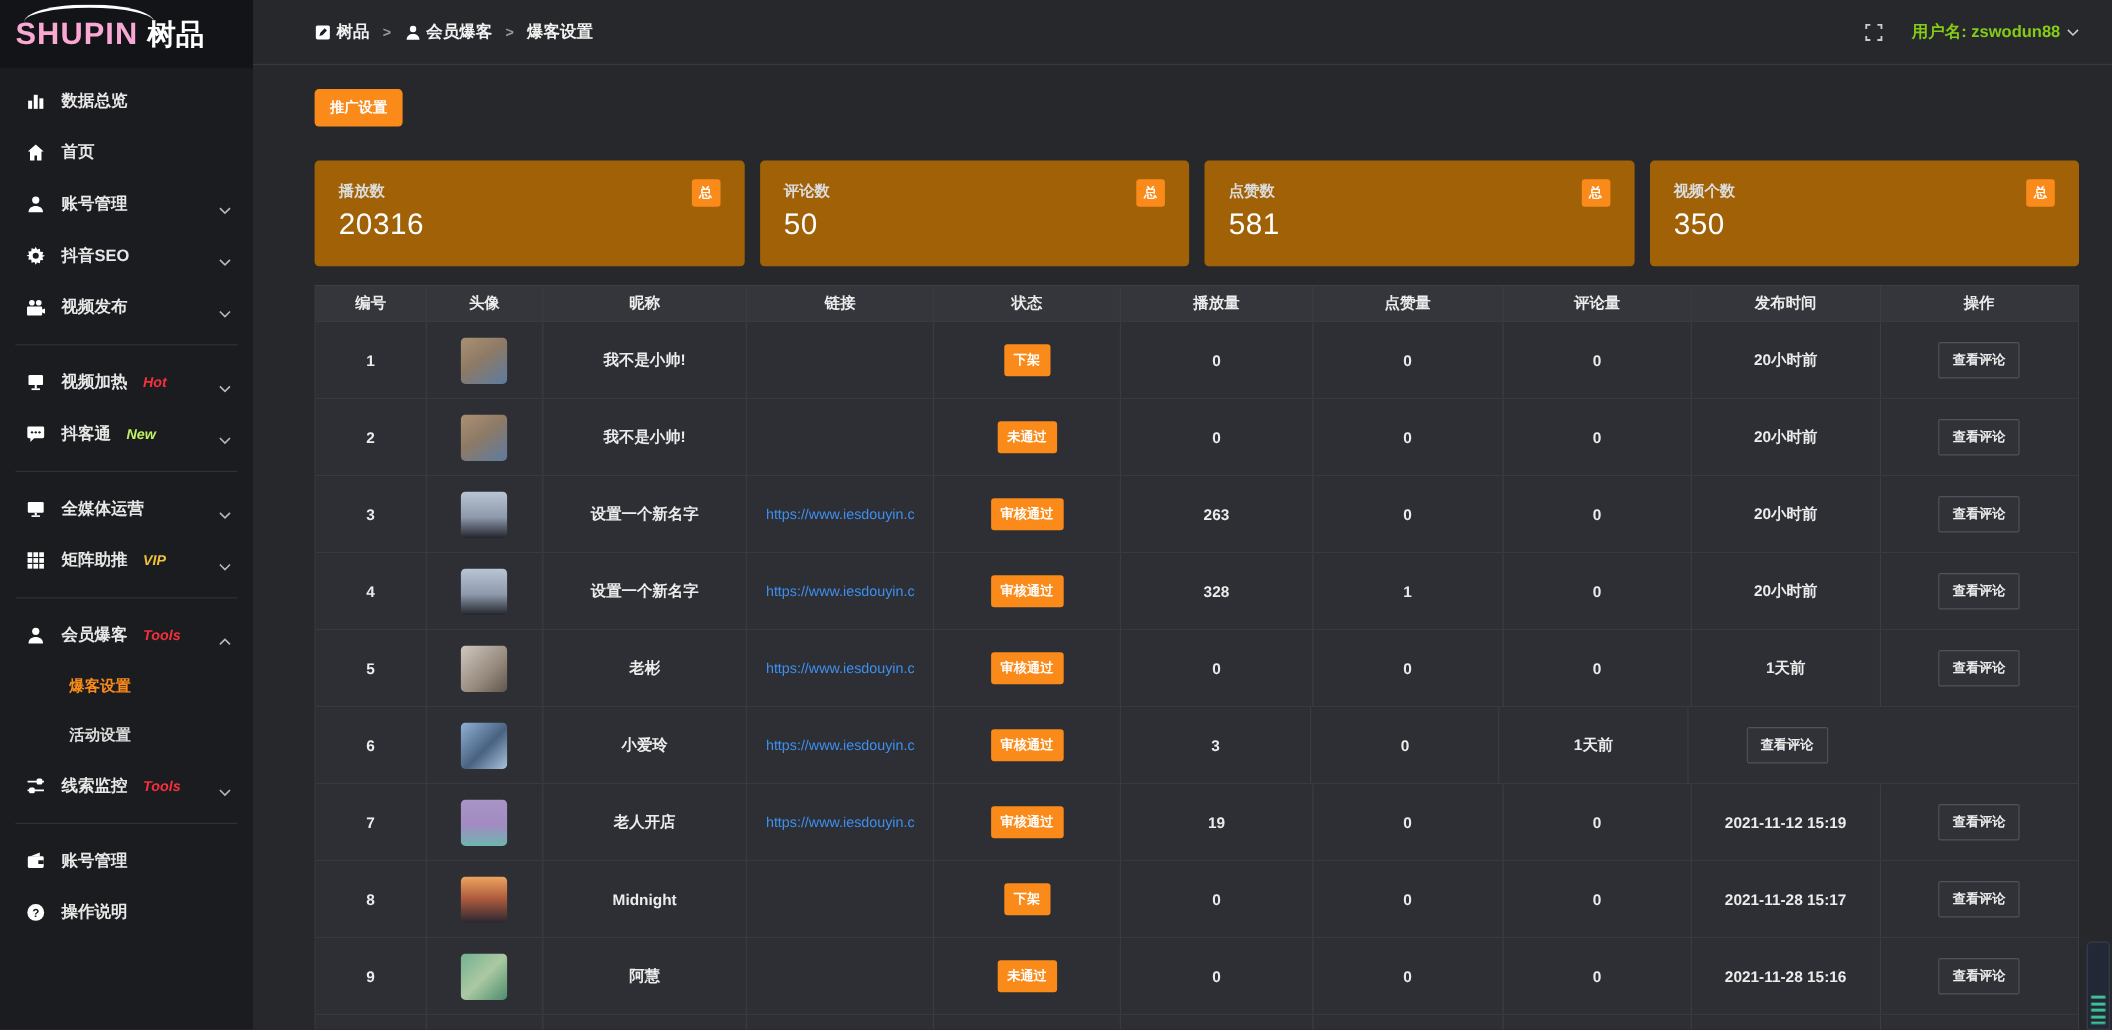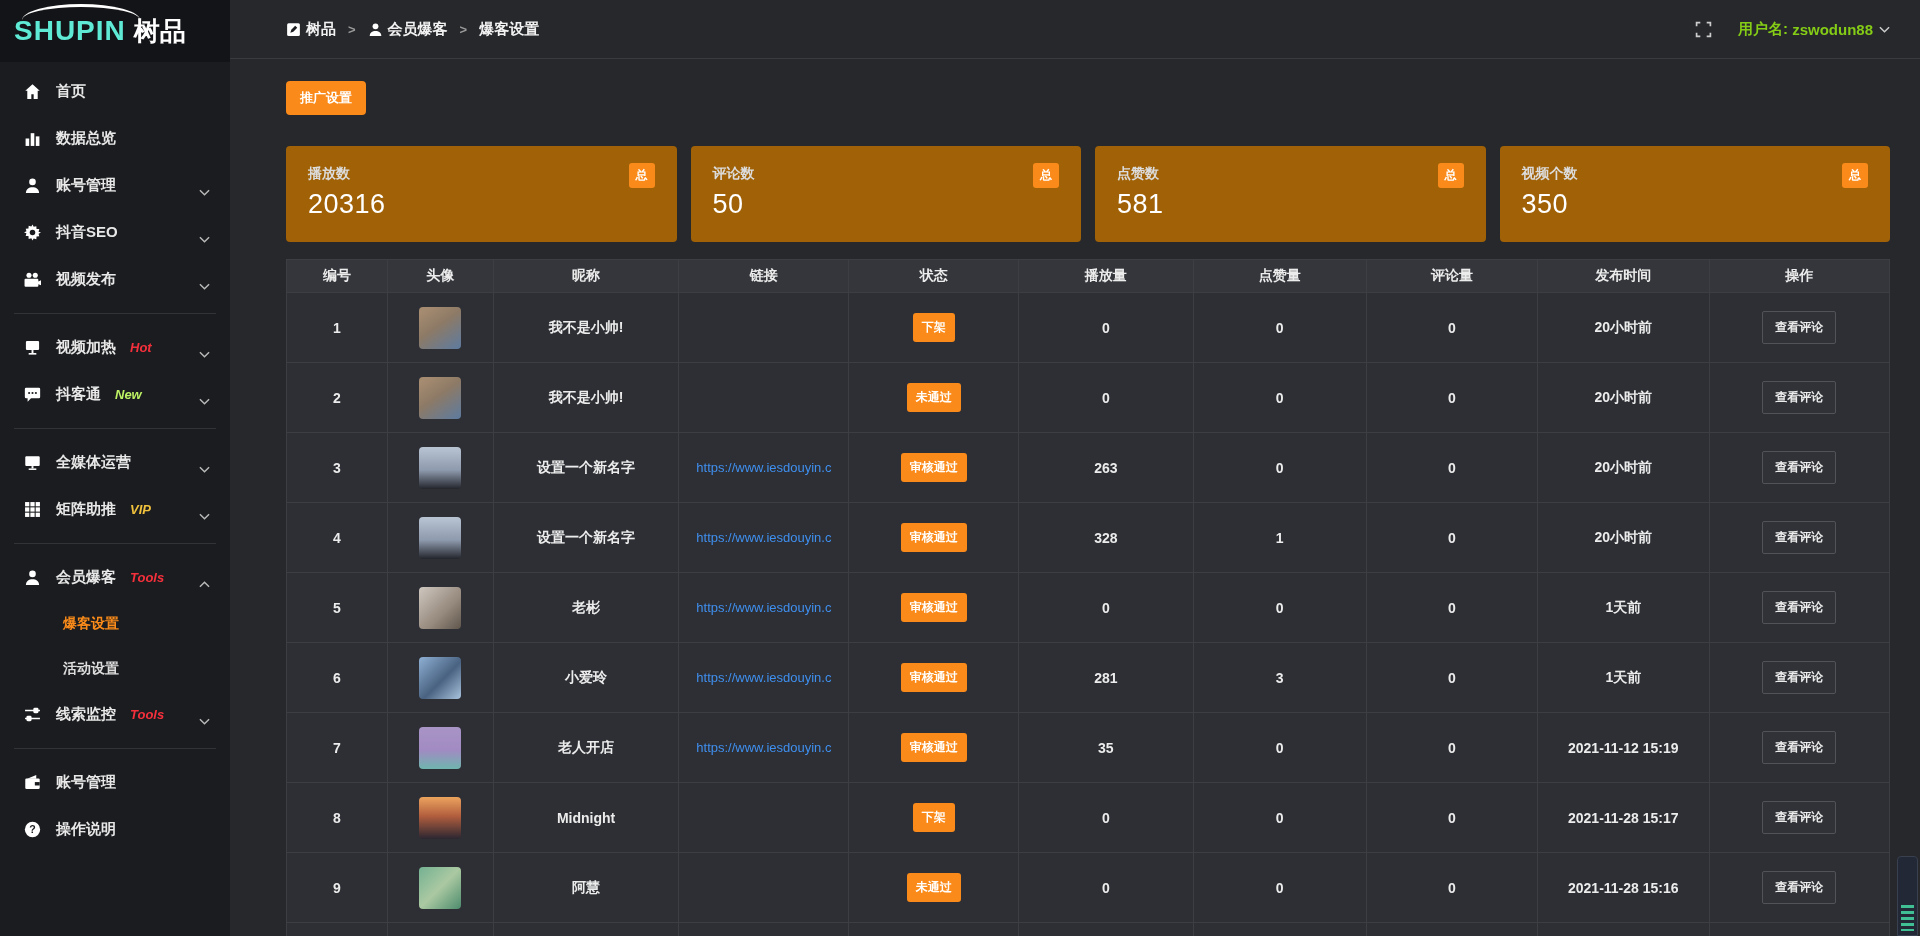--- a/index.html
+++ b/index.html
@@ -2,21 +2,21 @@
 <html><head>
 <meta charset="utf-8">
 <style>
   * { margin:0; padding:0; box-sizing:border-box; }
   html,body { width:1920px; height:936px; overflow:hidden; }
   body { font-family:"Liberation Sans","DejaVu Sans",sans-serif; background:#27282c; color:#f0f0f0; display:flex; }
 
   
   .sidebar { width:230px; flex:0 0 230px; height:936px; background:#1b1c1f; overflow:hidden; }
   .logo { height:62px; background:#131417; display:flex; align-items:center; padding-left:14px; position:relative; }
-  .logo-en { font-size:28px; font-weight:bold; letter-spacing:1px; color:#5eead4; position:relative; }
+  .logo-en { font-size:28px; font-weight:bold; letter-spacing:1px; color:#f9a8d4; position:relative; }
   .logo-arc { position:absolute; left:22px; top:4px; width:118px; height:16px; border-top:3px solid #fff; border-radius:50% 50% 0 0 / 100% 100% 0 0; }
   .logo-cn { font-size:26px; font-weight:bold; color:#fff; margin-left:8px; }
   .nav { padding-top:6px; }
   .nav-item { position:relative; height:47px; display:flex; align-items:center; padding-left:24px; cursor:pointer; }
   .nav-icon { width:17px; height:17px; display:inline-flex; margin-right:15px; flex:0 0 17px; }
   .nav-icon svg { width:100%; height:100%; }
   .nav-label { font-size:15px; font-weight:bold; color:#e8e8e8; }
   .nav-tag { font-size:13px; font-weight:bold; font-style:italic; margin-left:14px; }
   .nav-chevron { position:absolute; right:20px; width:11px; height:7px; }
   .nav-chevron svg { width:11px; height:7px; }
@@ -80,35 +80,35 @@
 <div class="sidebar">
   <div class="logo">
     <span class="logo-arc"></span>
     <span class="logo-en">SHUPIN</span>
     <span class="logo-cn">树品</span>
   </div>
   <div class="nav">
       <div class="nav-item">
     <span class="nav-icon">
           <svg viewBox="0 0 16 16">
-            <path d="M8 1.2L1.2 7.2h1.9V15h3.8v-4.3h2.2V15h3.8V7.2h1.9z" fill="#fff"></path>
-          </svg>
-        </span>
-    <span class="nav-label">首页</span>
-
-  </div>
-      <div class="nav-item">
-    <span class="nav-icon">
-          <svg viewBox="0 0 16 16">
             <rect x="1.5" y="8" width="3.4" height="7" fill="#fff"></rect>
             <rect x="6.3" y="3" width="3.4" height="12" fill="#fff"></rect>
             <rect x="11.1" y="6" width="3.4" height="9" fill="#fff"></rect>
           </svg>
         </span>
     <span class="nav-label">数据总览</span>
+
+  </div>
+      <div class="nav-item">
+    <span class="nav-icon">
+          <svg viewBox="0 0 16 16">
+            <path d="M8 1.2L1.2 7.2h1.9V15h3.8v-4.3h2.2V15h3.8V7.2h1.9z" fill="#fff"></path>
+          </svg>
+        </span>
+    <span class="nav-label">首页</span>
 
   </div>
       <div class="nav-item">
     <span class="nav-icon">
           <svg viewBox="0 0 16 16">
             <circle cx="8" cy="4.6" r="3.1" fill="#fff"></circle>
             <path d="M1.8 15c0-3.6 2.8-5.4 6.2-5.4s6.2 1.8 6.2 5.4z" fill="#fff"></path>
           </svg>
         </span>
     <span class="nav-label">账号管理</span>
@@ -453,41 +453,40 @@
     <div class="td c-avatar">
               <span class="avatar" style="background: linear-gradient(135deg, rgb(143, 176, 212) 0%, rgb(73, 98, 129) 55%, rgb(169, 196, 222) 100%);"></span>
             </div>
     <div class="td c-name">小爱玲</div>
     <div class="td c-link">
               <a class="link">https://www.iesdouyin.c</a>
             </div>
     <div class="td c-status">
               <span class="badge">审核通过</span>
             </div>
-    <div class="td c-num">281</div>
     <div class="td c-num2">3</div>
     <div class="td c-num3">0</div>
     <div class="td c-time">1天前</div>
     <div class="td c-action">
               <button class="view-btn">查看评论</button>
             </div>
   </div>
           <div class="tr">
     <div class="td c-id">7</div>
     <div class="td c-avatar">
               <span class="avatar" style="background: linear-gradient(rgb(169, 148, 198) 0%, rgb(161, 139, 194) 55%, rgb(111, 181, 174) 100%);"></span>
             </div>
     <div class="td c-name">老人开店</div>
     <div class="td c-link">
               <a class="link">https://www.iesdouyin.c</a>
             </div>
     <div class="td c-status">
               <span class="badge">审核通过</span>
             </div>
-    <div class="td c-num">35</div>
+    <div class="td c-num">19</div>
     <div class="td c-num2">0</div>
     <div class="td c-num3">0</div>
     <div class="td c-time">2021-11-12 15:19</div>
     <div class="td c-action">
               <button class="view-btn">查看评论</button>
             </div>
   </div>
           <div class="tr">
     <div class="td c-id">8</div>
     <div class="td c-avatar">

